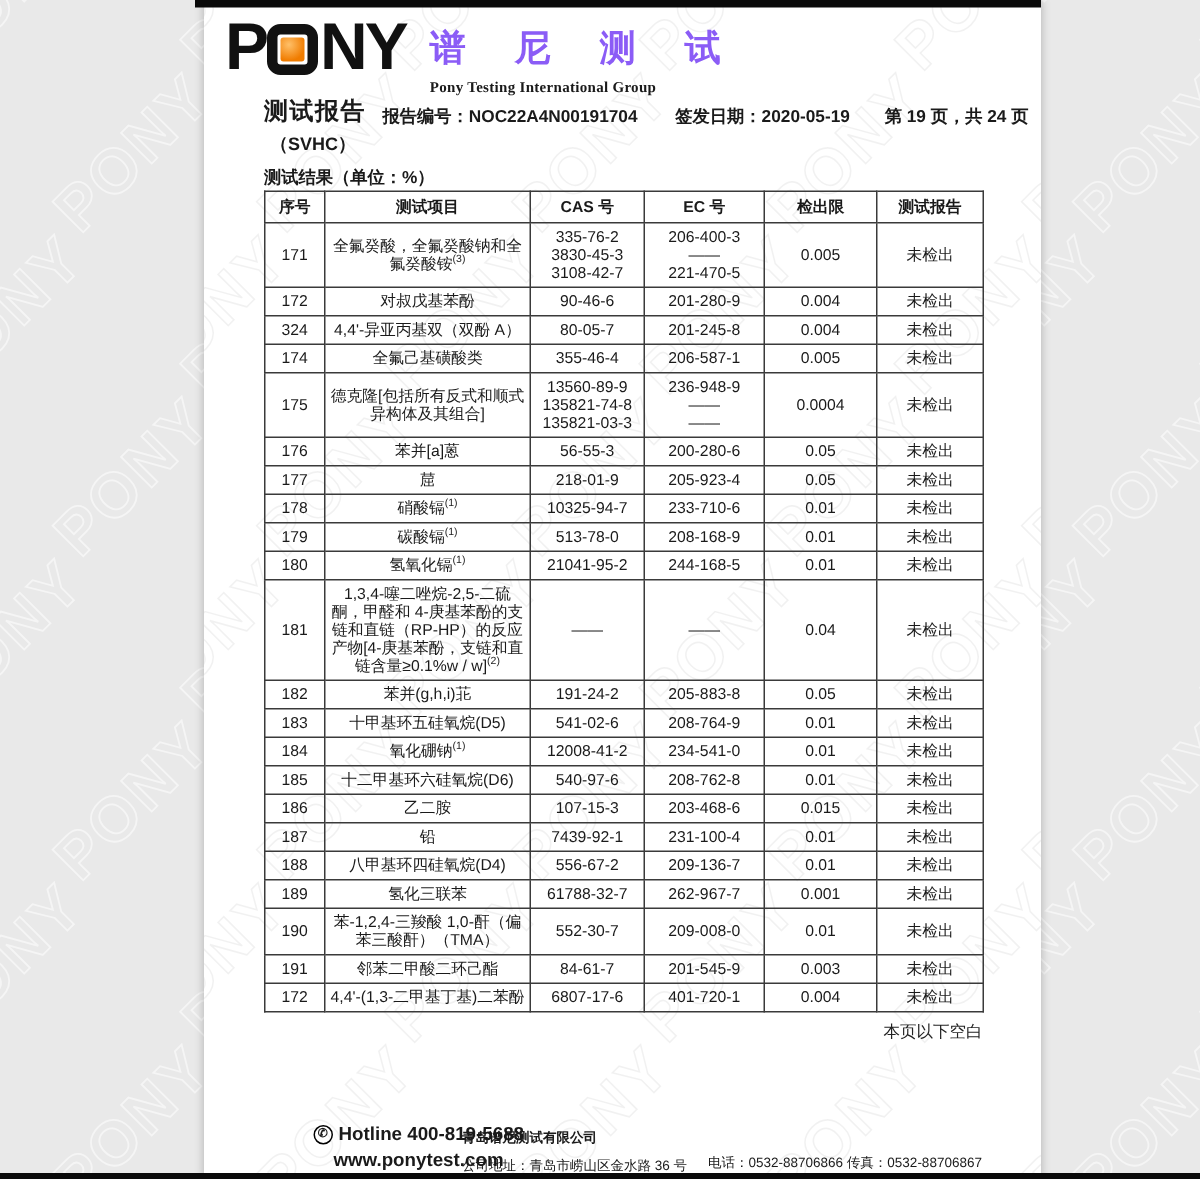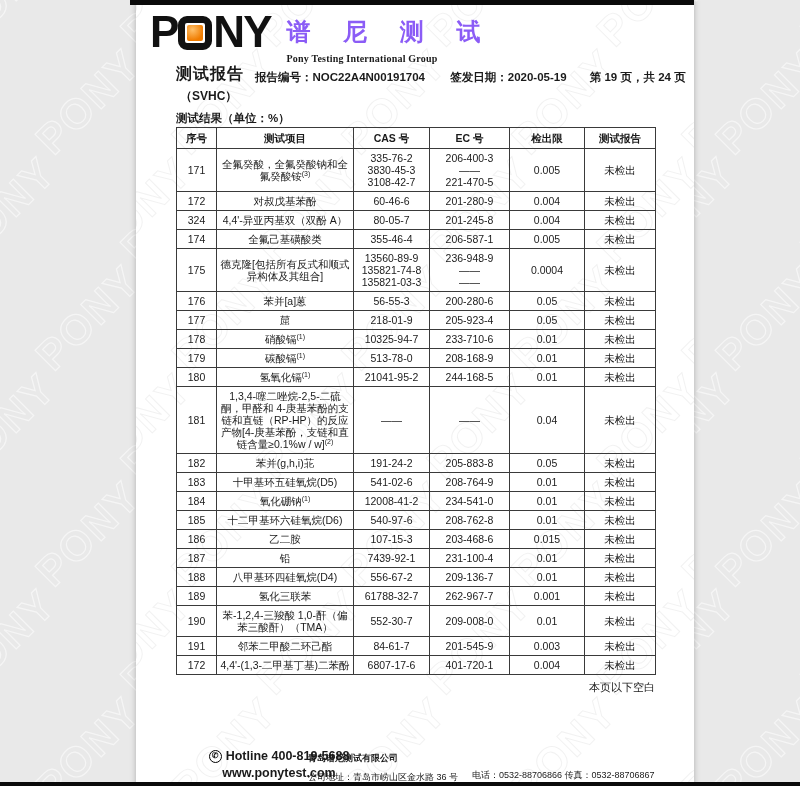--- a/index.html
+++ b/index.html
@@ -224,21 +224,21 @@
               <div>——</div>
               <div>221-470-5</div>
             </td>
             <td>0.005</td>
             <td>未检出</td>
           </tr>
           <tr>
             <td>172</td>
             <td>对叔戊基苯酚</td>
             <td>
-              <div>60-46-6</div>
+              <div>90-46-6</div>
             </td>
             <td>
               <div>201-280-9</div>
             </td>
             <td>0.004</td>
             <td>未检出</td>
           </tr>
           <tr>
             <td>324</td>
             <td>4,4'-异亚丙基双（双酚 A）</td>

